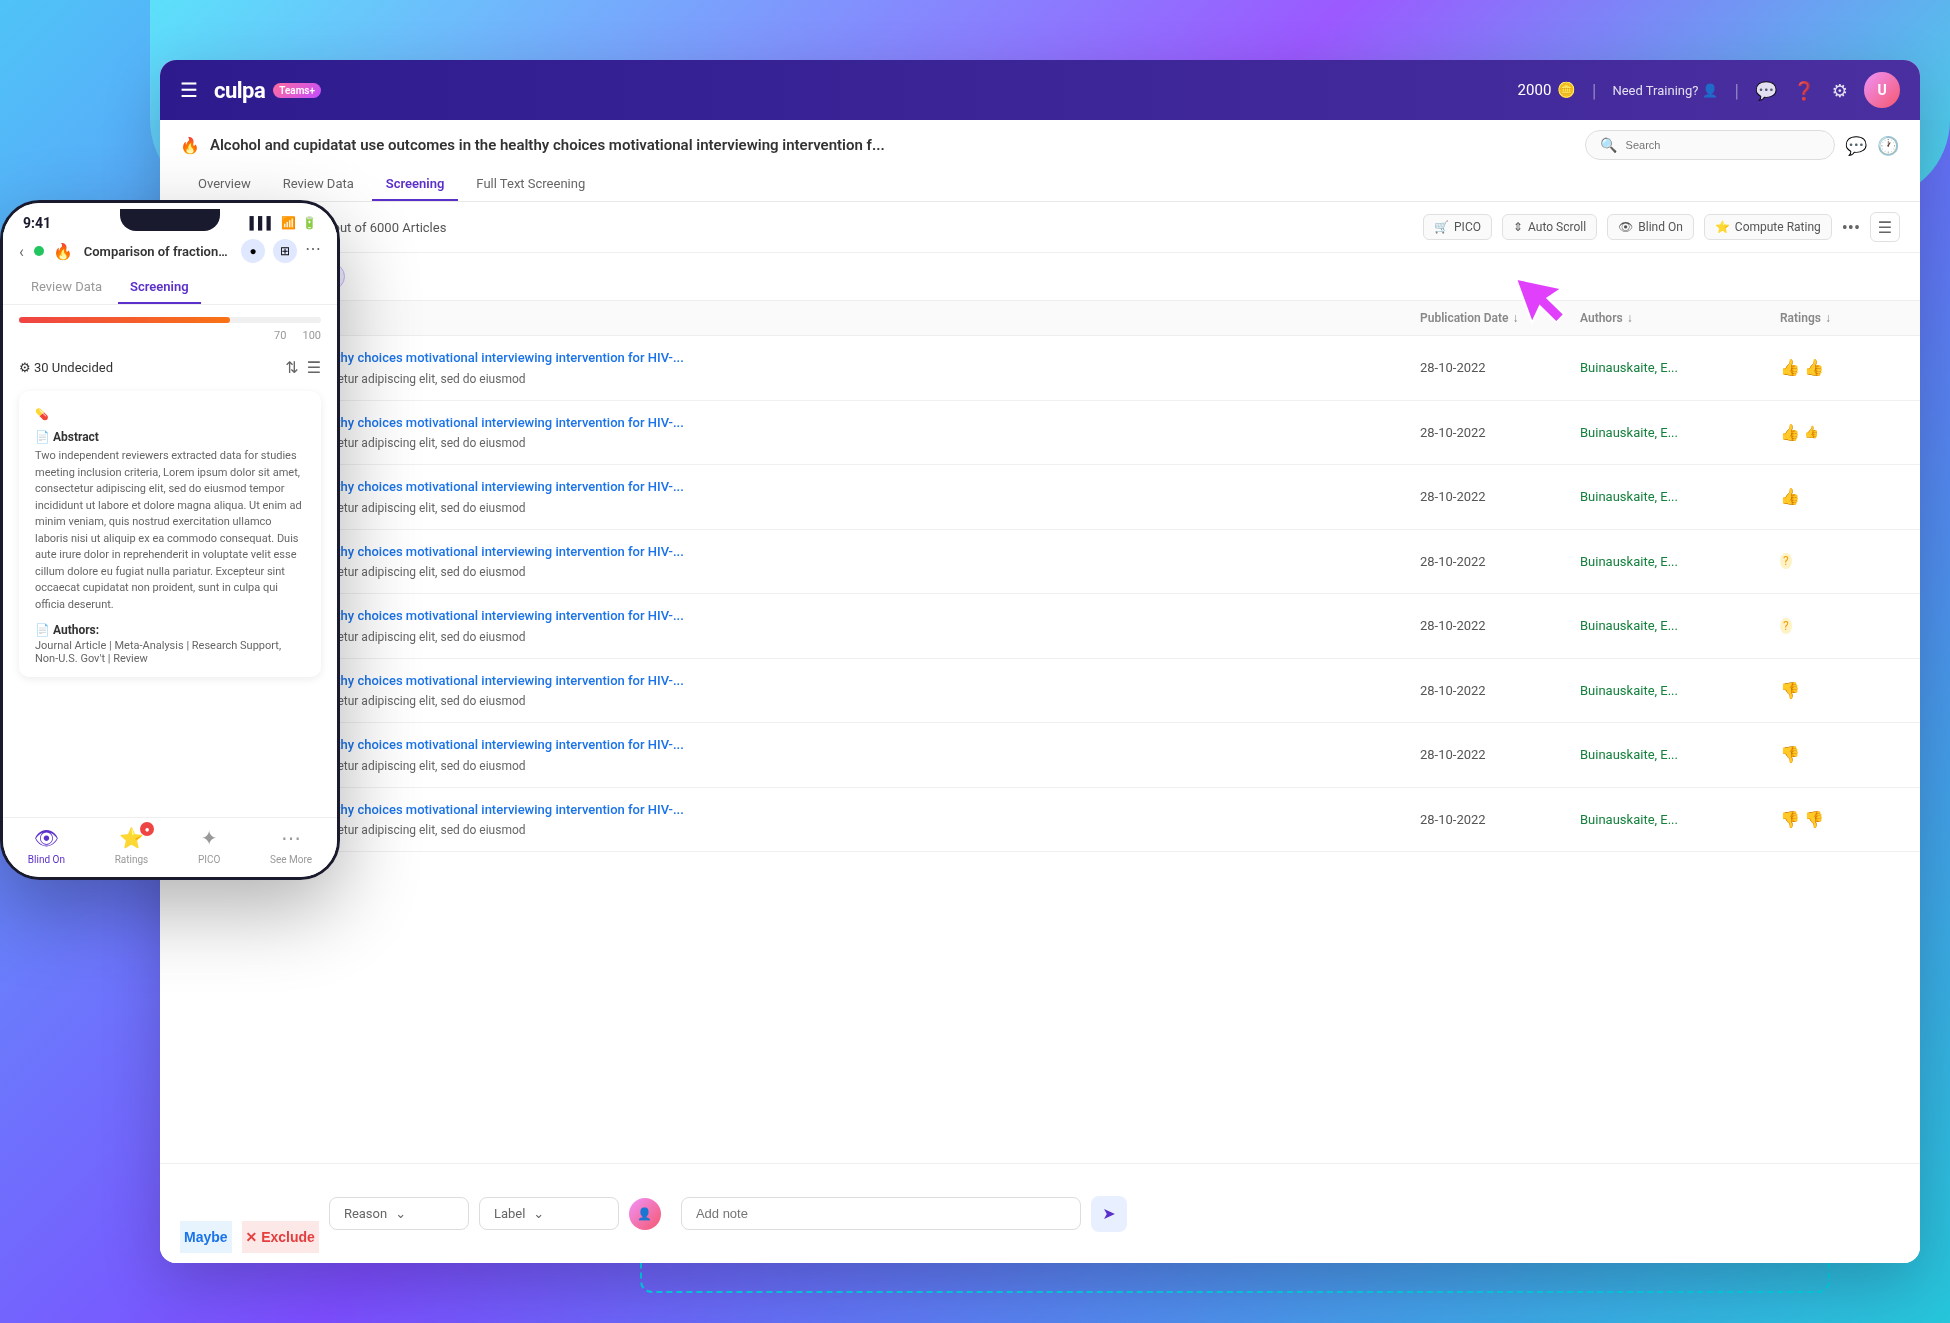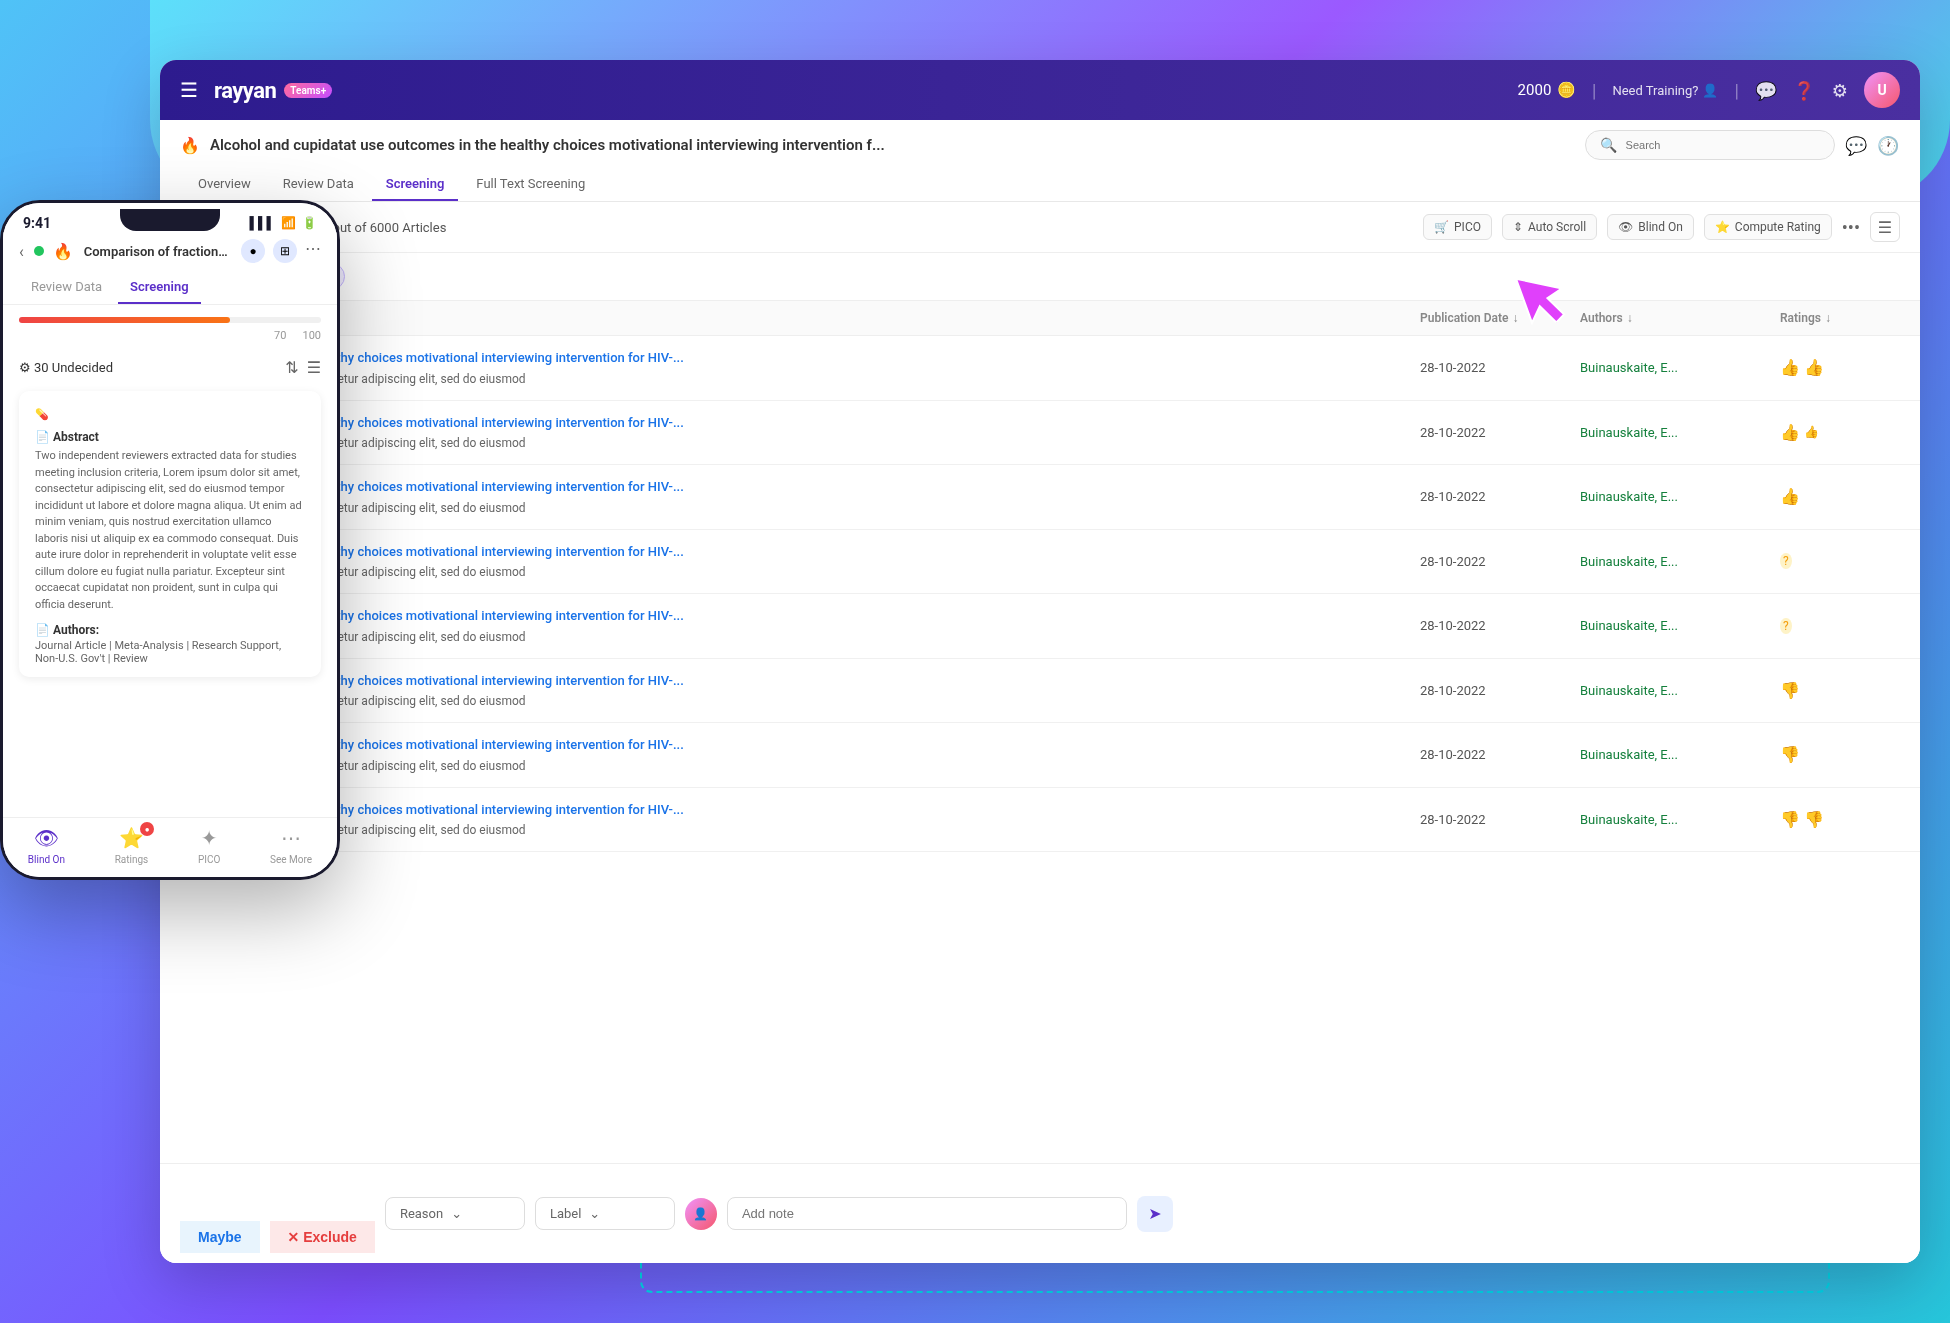--- a/index.html
+++ b/index.html
@@ -377,21 +377,21 @@
       background: #fff;
       border-top: 1px solid #eee;
       padding: 10px 20px;
       display: flex;
       align-items: center;
       gap: 10px;
       flex-shrink: 0;
     }
 
     .action-btn {
-      padding: 8px 18px;
+      padding: 8px 4px;
       border-radius: 0;
       font-size: 14px;
       font-weight: 600;
       cursor: pointer;
       border: none;
       display: flex;
       align-items: center;
       gap: 6px;
       margin-top: 47px;
     }
@@ -422,20 +422,21 @@
 
     .add-note-input {
       flex: 1;
       padding: 8px 14px;
       border: 1px solid #ddd;
       border-radius: 8px;
       font-size: 13px;
       color: #999;
       outline: none;
       max-width: 400px;
+      margin-left: 10px;
     }
 
     .action-avatar {
       width: 32px;
       height: 32px;
       border-radius: 50%;
       background: linear-gradient(135deg, #f093fb, #f5576c);
       display: flex;
       align-items: center;
       justify-content: center;
@@ -710,21 +711,21 @@
 
 <div class="bg-blob"></div>
 
 <div class="star-decoration">✦</div>
 
 <div class="desktop-panel">
 
   <div class="nav-bar">
     <div class="nav-hamburger">☰</div>
     <div class="nav-logo">
-      <span class="nav-logo-text">rayyan</span>
+      <span class="nav-logo-text">culpa</span>
       <span class="nav-logo-badge">Teams+</span>
     </div>
     <div class="nav-spacer"></div>
     <div class="nav-credits">
       <span>2000</span>
       <span>🪙</span>
     </div>
     <div class="nav-divider">|</div>
     <div class="nav-training">
       <span>Need Training?</span>

